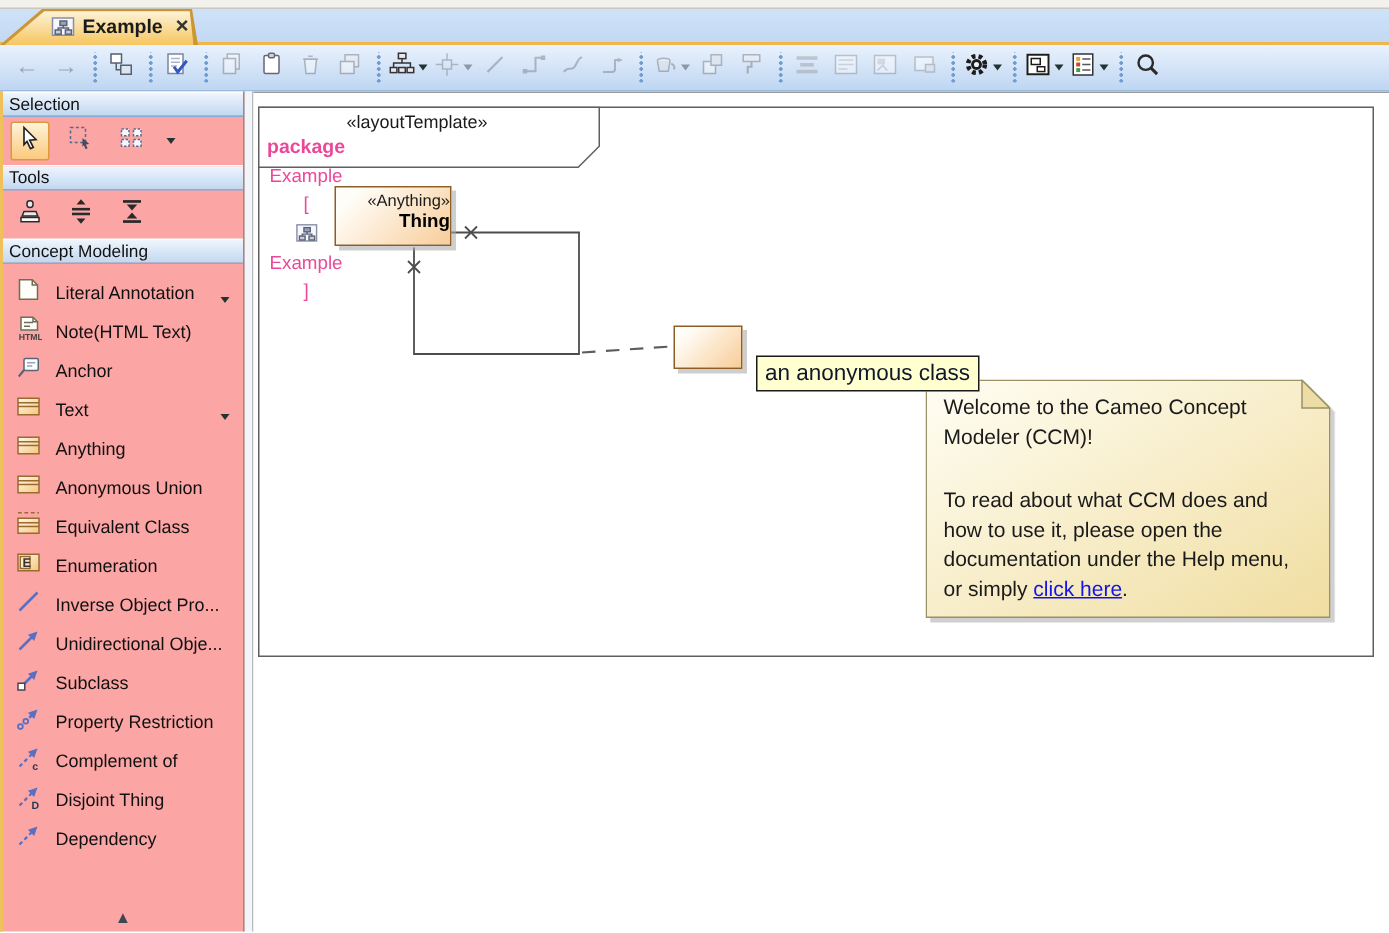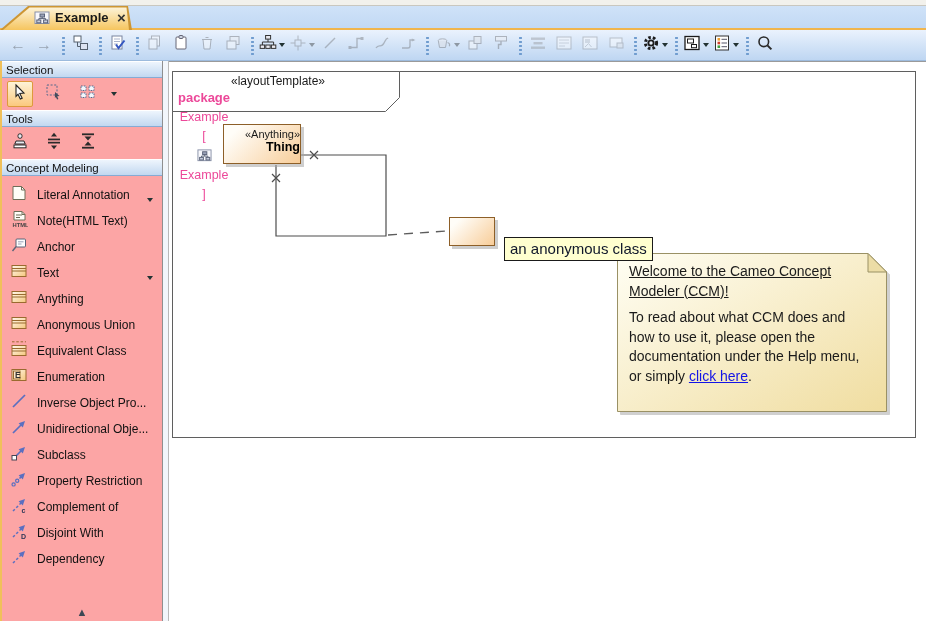--- a/index.html
+++ b/index.html
@@ -47,21 +47,21 @@
   .fline2 .kw { font-weight: bold; font-size: 13px; }
   .wires { position: absolute; left: 0; top: 0; pointer-events: none; }
   .umlbox { position: absolute; background: linear-gradient(135deg,#fffdf8 15%,#f8cd99); border: 1px solid #8d5f28; box-shadow: 3px 3px 0 rgba(165,165,165,.55); }
   .thing { left: 54px; top: 62px; width: 78px; height: 40px; text-align: right; cursor: pointer; }
   .thing .st { font-size: 11px; margin-top: 3px; color: #1a1a1a; }
   .thing .nm { font-size: 12.5px; font-weight: bold; color: #000; }
   .anon { left: 280px; top: 155px; width: 46px; height: 29px; cursor: pointer; }
   .anonlabel { position: absolute; left: 335px; top: 175px; padding: 2px 5px 3px; background: #ffffcf; border: 1px solid #1a1a1a; font-size: 15px; color: #0f172a; white-space: nowrap; cursor: pointer; }
   .note { position: absolute; left: 448px; top: 191px; width: 270px; height: 159px; filter: drop-shadow(3px 3px 0 rgba(150,150,150,.45)); cursor: pointer; }
   .notetext { position: absolute; left: 12px; top: 9px; right: 15px; font-size: 14px; line-height: 19.5px; color: #1a1a1a; }
-  .notetext .p1 { margin-bottom: 7px; text-decoration: underline; }
+  .notetext .p1 { margin-bottom: 23px; }
   .notetext a { color: #1414e6; text-decoration: underline; cursor: pointer; }
 </style>
 </head>
 <body>
 
 <svg width="0" height="0" style="position:absolute" aria-hidden="true">
   <defs>
     <linearGradient id="clsGrad" x1="0" y1="0" x2="1" y2="1">
       <stop offset="0" stop-color="#fff9ef"></stop>
         <stop offset="1" stop-color="#f5c67c"></stop>
@@ -452,21 +452,21 @@
         <span>Complement of</span>
       </div>
       <div class="cm-item">
         <span class="ic">
             <svg width="18" height="18" viewBox="0 0 18 18">
               <path d="M3 15 L11.5 6.5" stroke="#5b6fc0" stroke-width="1.5" stroke-dasharray="2.6 2"></path>
               <path d="M15 3 L8.6 5.2 L12.8 9.4 Z" fill="#5b6fc0"></path>
               <text x="11" y="17.2" font-size="7" font-weight="bold" fill="#2a3555">D</text>
             </svg>
           </span>
-        <span>Disjoint With</span>
+        <span>Disjoint Thing</span>
       </div>
       <div class="cm-item">
         <span class="ic">
             <svg width="18" height="18" viewBox="0 0 18 18">
               <path d="M3 15 L11.5 6.5" stroke="#5b6fc0" stroke-width="1.5" stroke-dasharray="2.6 2"></path>
               <path d="M15 3 L8.6 5.2 L12.8 9.4 Z" fill="#5b6fc0"></path>
             </svg>
           </span>
         <span>Dependency</span>
       </div>

